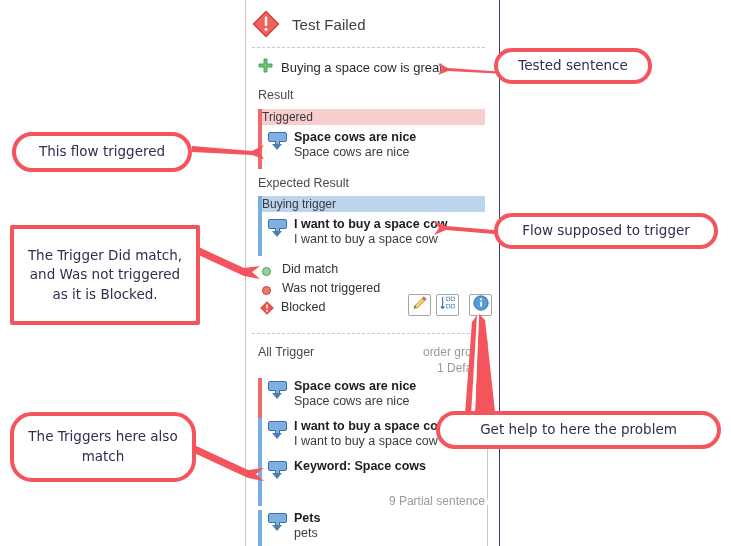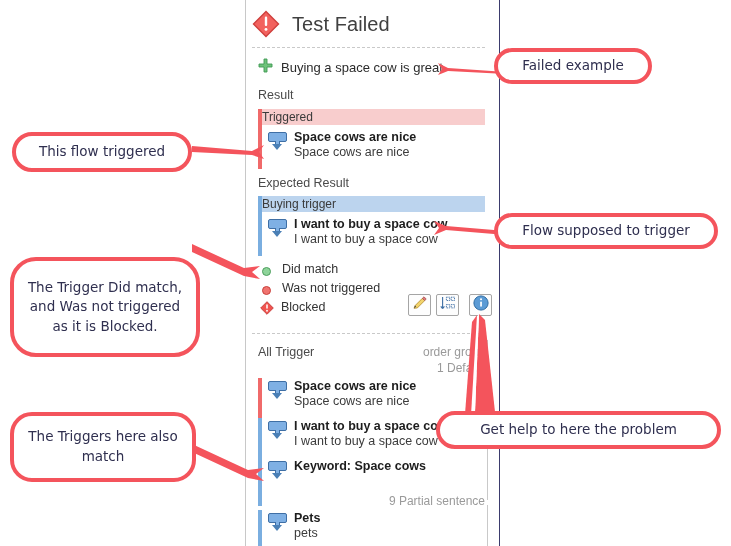--- a/index.html
+++ b/index.html
@@ -21,21 +21,21 @@
     border-left:1px solid #c8c8c8;
     border-right:1px solid #3b3b6d;
     box-sizing:border-box;
   }
 
   .title-row{
     position:absolute;left:6px;top:4px;width:240px;height:40px;
     display:flex;align-items:center;gap:12px;
   }
   .title-text{
-    font-size:20px;color:#404040;font-weight:400;letter-spacing:.1px;
+    font-size:15px;color:#404040;font-weight:400;letter-spacing:.1px;
   }
   .diamond-icon{
     width:28px;height:28px;position:relative;flex:0 0 28px;
   }
   .hr-dash{
     position:absolute;left:6px;width:233px;height:0;
     border-top:1px dashed #c9c9c9;
   }
 
   .example-row{
@@ -333,25 +333,25 @@
   </div>
 
   <div class="arrow" style="left:455px;top:312px;width:50px;height:110px">
     <svg width="50" height="110" viewBox="0 0 50 110">
       <path d="M24 2 L30 8 L40 100 L34 104 L26 106 L20 100 Z" fill="#f4545c"></path>
       <path d="M24 2 L18 10 L12 100 L20 100 Z" fill="#ffffff"></path>
       <path d="M22 3 L17 10 L10 102 L16 103 Z" fill="#f4545c"></path>
     </svg>
   </div>
 
-  <div class="callout" style="left:494px;top:48px;width:158px;height:36px">Failed example</div>
+  <div class="callout" style="left:494px;top:48px;width:158px;height:36px">Tested sentence</div>
 
   <div class="callout" style="left:12px;top:132px;width:180px;height:40px">This flow triggered</div>
 
   <div class="callout" style="left:494px;top:213px;width:224px;height:36px">Flow supposed to trigger</div>
 
-  <div class="callout" style="left:10px;top:225px;width:190px;height:100px;border-radius:26px;margin-top:32px;">The Trigger Did match, and Was not triggered as it is Blocked.</div>
+  <div class="callout" style="left:10px;top:225px;width:190px;height:100px;border-radius:2px;">The Trigger Did match, and Was not triggered as it is Blocked.</div>
 
   <div class="callout" style="left:10px;top:412px;width:186px;height:70px">The Triggers here also match</div>
 
   <div class="callout" style="left:436px;top:411px;width:285px;height:38px">Get help to here the problem</div>
 
 </div>
 
 </body></html>

